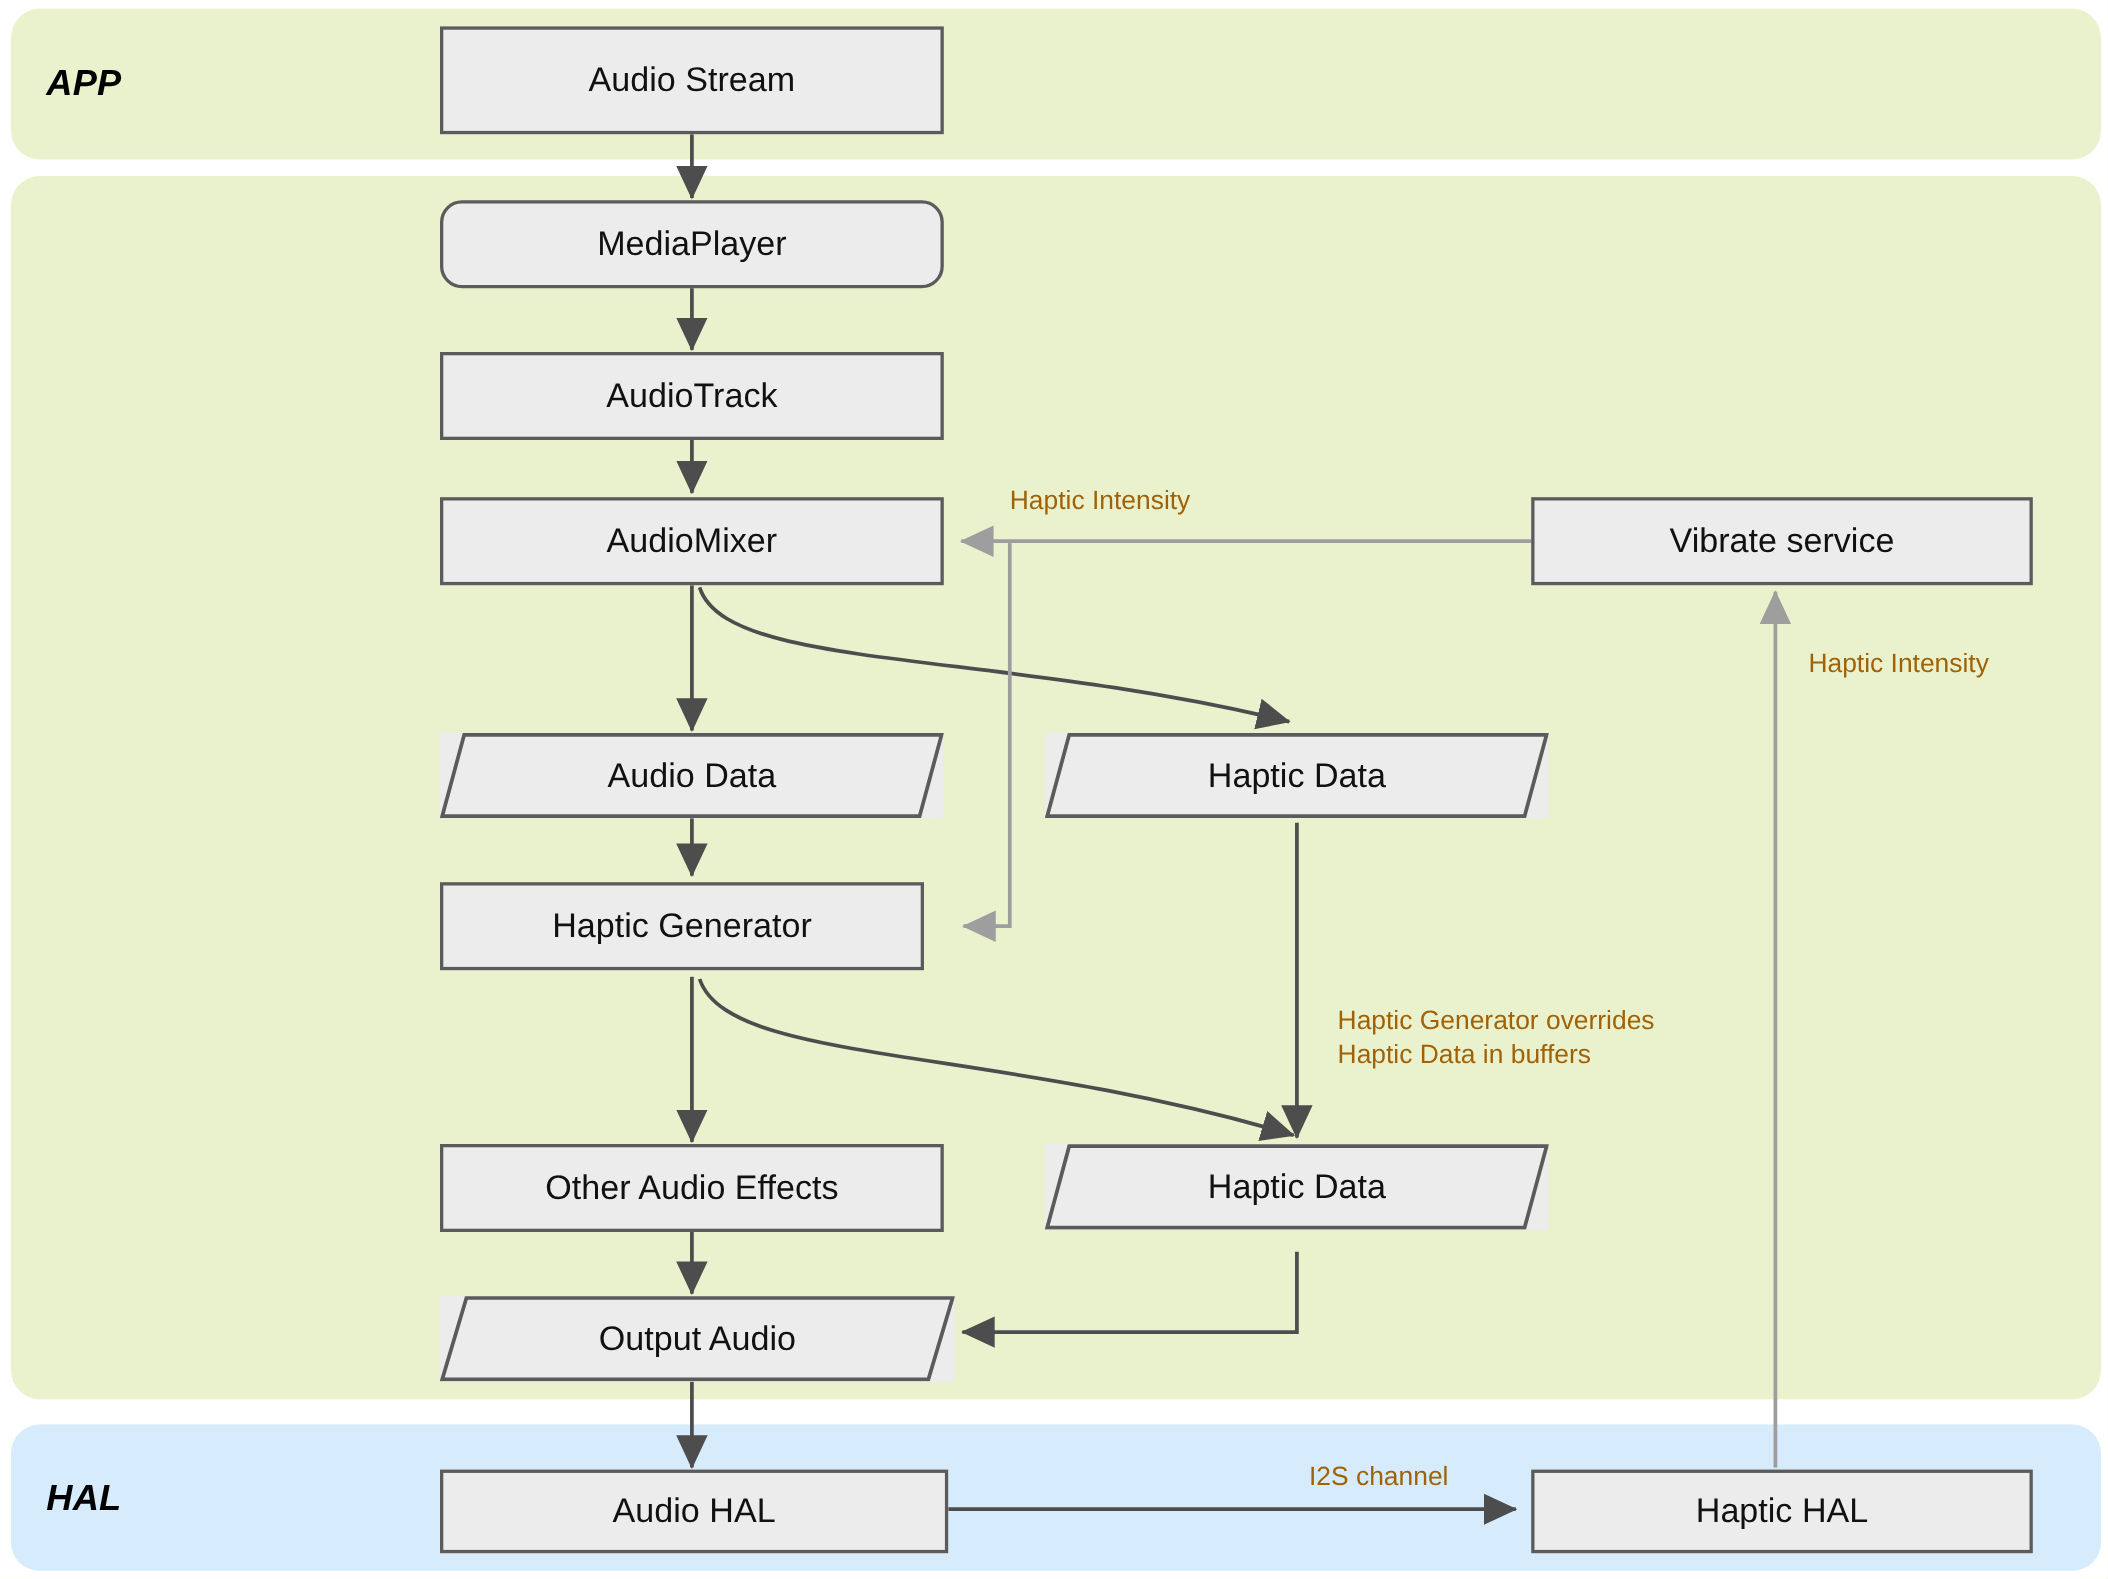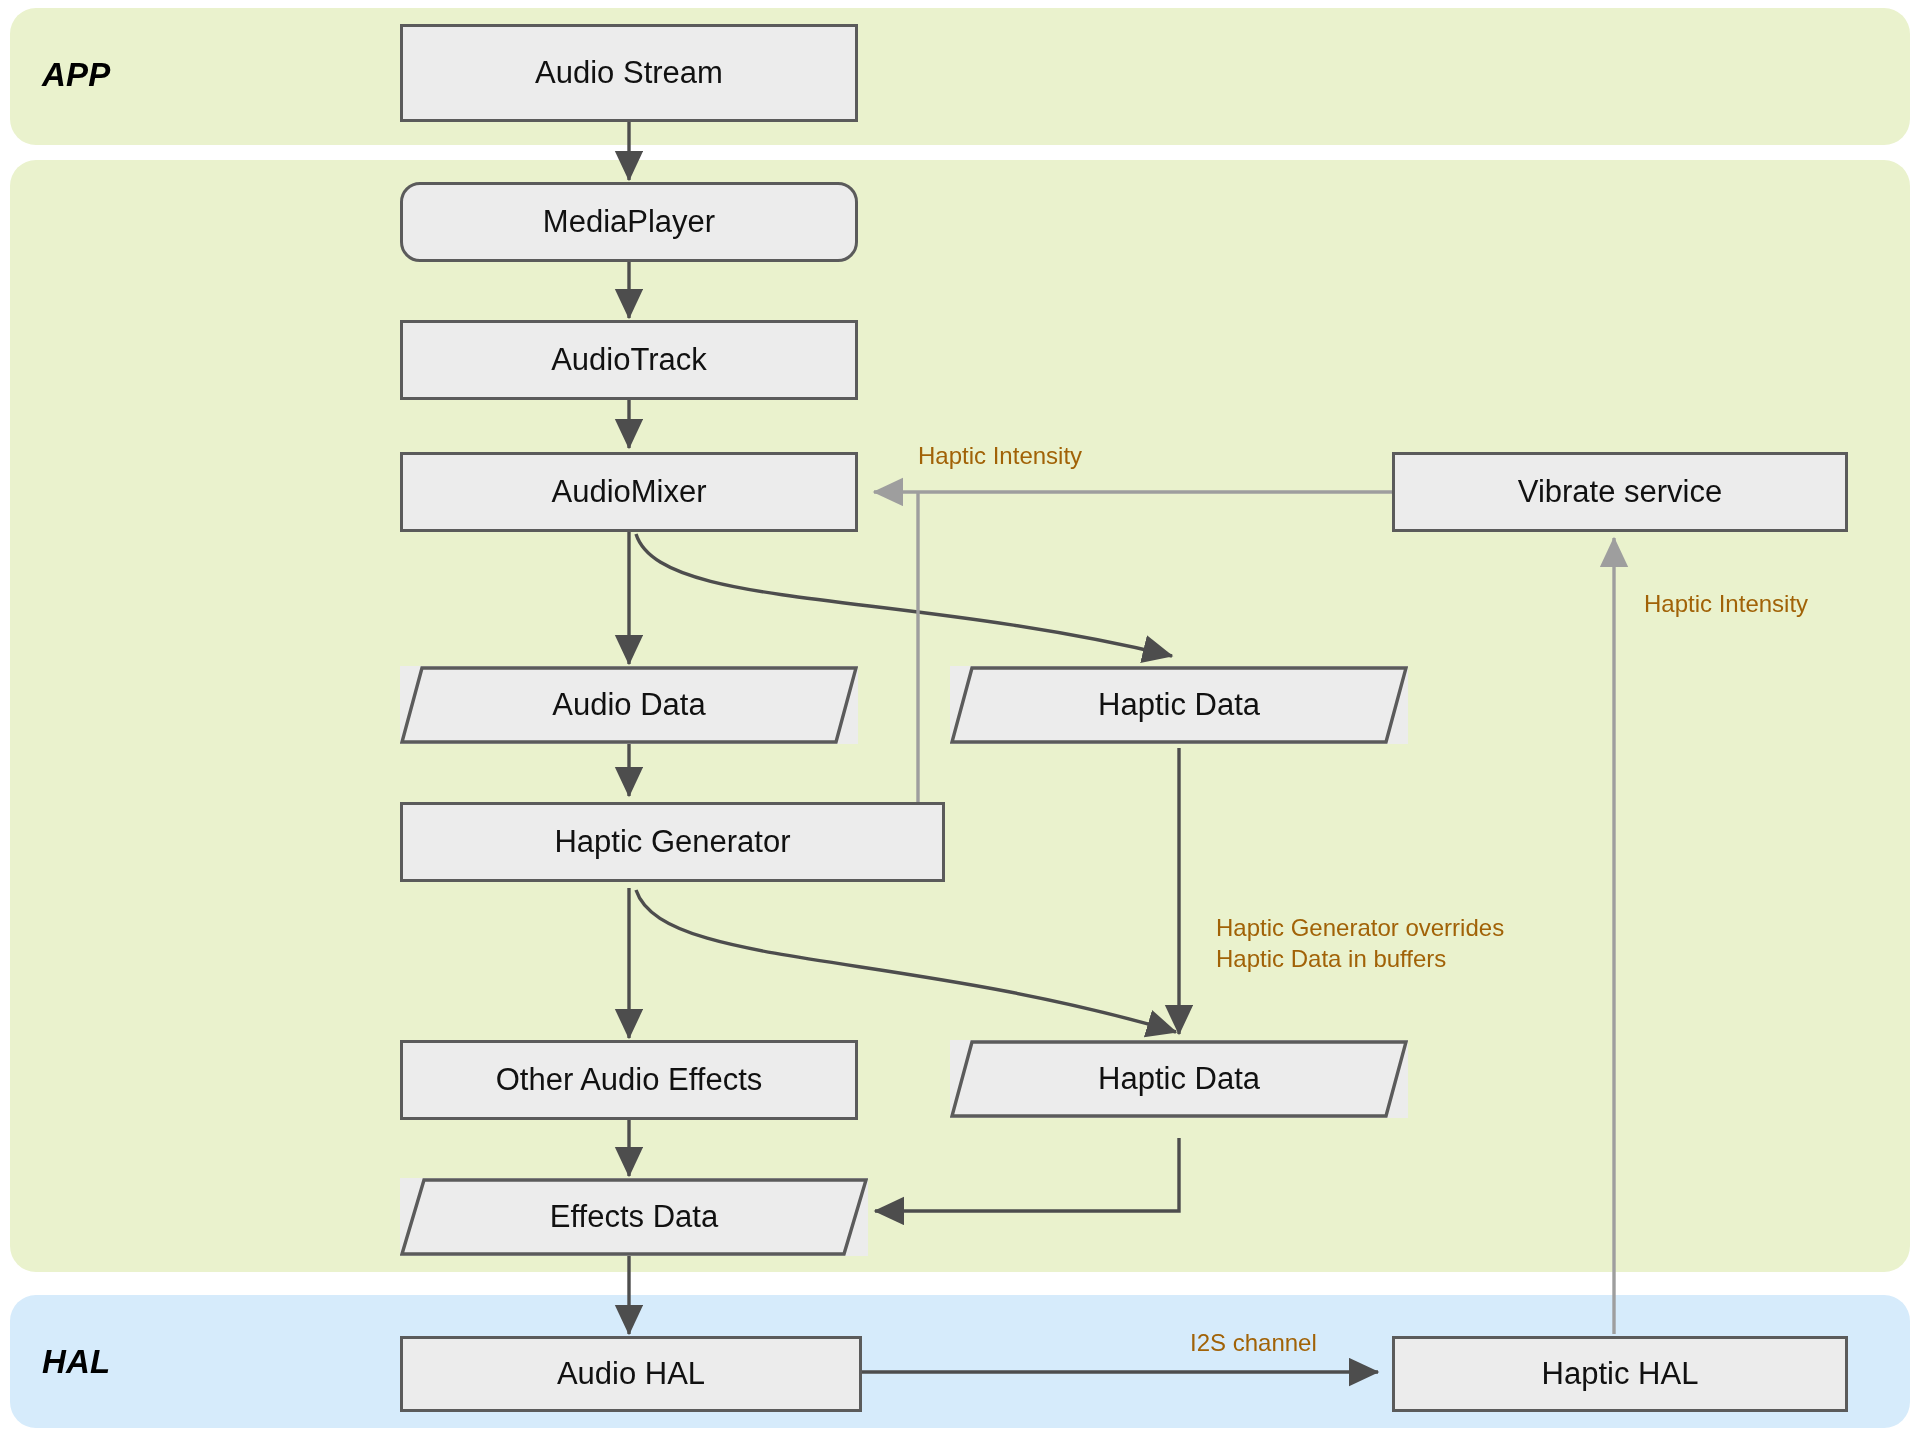--- a/index.html
+++ b/index.html
@@ -113,36 +113,36 @@
     <span>Audio Data</span>
   </div>
 
   <div class="para" style="left:950px;top:666px;width:458px;height:78px;">
     <svg width="458" height="78" viewBox="0 0 458 78" preserveAspectRatio="none">
       <polygon points="22,2 456,2 436,76 2,76" fill="#ececec" stroke="#5b5b5b" stroke-width="3.4"></polygon>
     </svg>
     <span>Haptic Data</span>
   </div>
 
-  <div class="node" style="left:400px;top:802px;width:545px;height:80px;">Haptic Generator</div>
+  <div class="node" style="left:400px;top:802px;width:440px;height:80px;">Haptic Generator</div>
 
   <div class="node" style="left:400px;top:1040px;width:458px;height:80px;text-align:center;">Other Audio Effects</div>
 
   <div class="para" style="left:950px;top:1040px;width:458px;height:78px;">
     <svg width="458" height="78" viewBox="0 0 458 78" preserveAspectRatio="none">
       <polygon points="22,2 456,2 436,76 2,76" fill="#ececec" stroke="#5b5b5b" stroke-width="3.4"></polygon>
     </svg>
     <span>Haptic Data</span>
   </div>
 
   <div class="para" style="left:400px;top:1178px;width:468px;height:78px;">
     <svg width="468" height="78" viewBox="0 0 468 78" preserveAspectRatio="none">
       <polygon points="24,2 466,2 444,76 2,76" fill="#ececec" stroke="#5b5b5b" stroke-width="3.4"></polygon>
     </svg>
-    <span>Effects Data</span>
+    <span>Output Audio</span>
   </div>
 
   <div class="node" style="left:400px;top:1336px;width:462px;height:76px;">Audio HAL</div>
 
   <div class="node" style="left:1392px;top:1336px;width:456px;height:76px;">Haptic HAL</div>
 
   <div class="edge-label" style="left:918px;top:440px;">Haptic Intensity</div>
 
   <div class="edge-label" style="left:1644px;top:588px;">Haptic Intensity</div>
 

